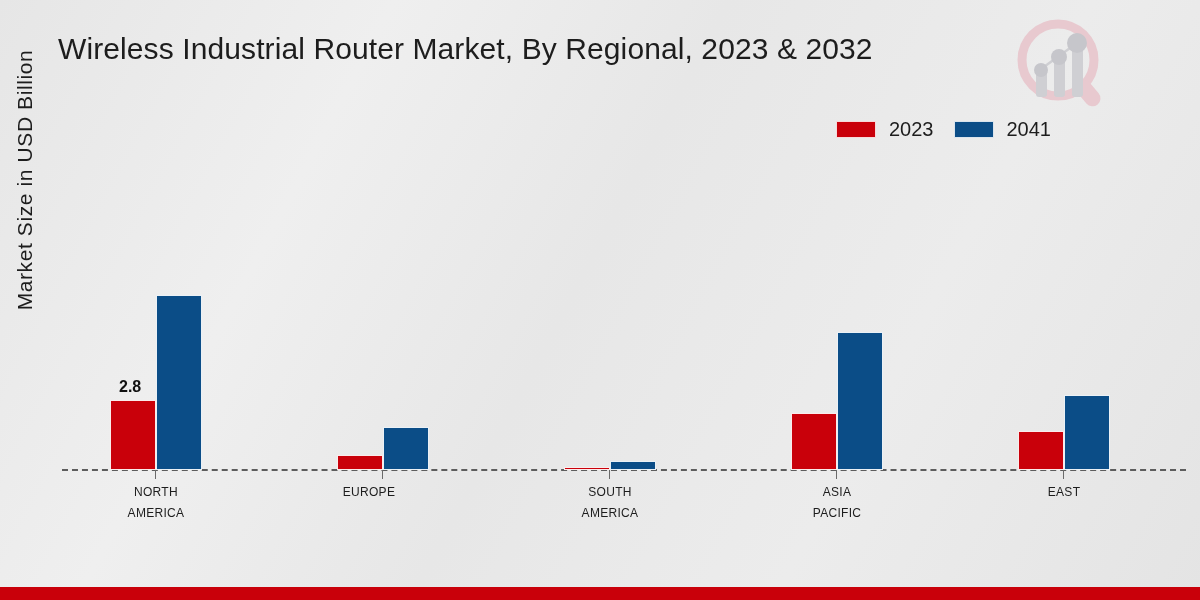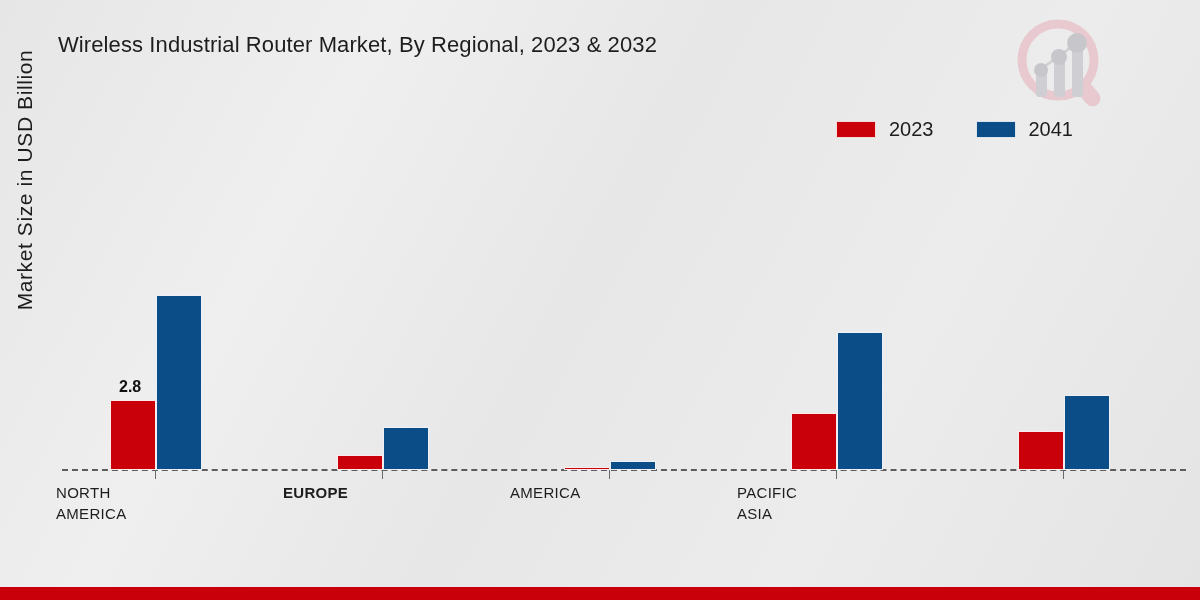--- a/index.html
+++ b/index.html
@@ -29,35 +29,35 @@
     height: 104px;
     opacity: 1;
     pointer-events: none;
   }
 
   
   #title {
     position: absolute;
     left: 58px;
     top: 32px;
-    font-size: 22px;
+    font-size: 30px;
     font-weight: 400;
     color: #1d1d1d;
     letter-spacing: 0.1px;
     white-space: nowrap;
   }
 
   
   #legend {
     position: absolute;
     left: 836px;
     top: 118px;
     display: flex;
     align-items: center;
-    gap: 42px;
+    gap: 20px;
   }
   .legend-item {
     display: flex;
     align-items: center;
     gap: 13px;
   }
   .legend-swatch {
     width: 38px;
     height: 15px;
     border: 1px solid rgba(255,255,255,0.85);
@@ -132,22 +132,22 @@
     position: absolute;
     font-size: 16px;
     font-weight: bold;
     color: #111;
     white-space: nowrap;
   }
   .cat-label {
     position: absolute;
     top: 482px;
     width: 200px;
-    text-align: left;
-    font-size: 15px;
+    text-align: center;
+    font-size: 12px;
     color: #1d1d1d;
     line-height: 21px;
     letter-spacing: 0.3px;
   }
 
   
   #footer-bar {
     position: absolute;
     left: 0;
     bottom: 0;
@@ -231,29 +231,31 @@
         <div class="bar b2023" style="height:39px;"></div>
         <div class="bar b2032" style="height:75px;"></div>
       </div>
       <div class="tick"></div>
     </div>
 
     <div class="cat-label" style="left:56px;">
       <div>NORTH</div>
       <div>AMERICA</div>
     </div>
-    <div class="cat-label" style="left:283px;font-weight:bold;">
+    <div class="cat-label" style="left:269px;">
       <div>EUROPE</div>
     </div>
     <div class="cat-label" style="left:510px;">
+      <div>SOUTH</div>
       <div>AMERICA</div>
     </div>
     <div class="cat-label" style="left:737px;">
+      <div>ASIA</div>
       <div>PACIFIC</div>
-      <div>ASIA</div>
     </div>
     <div class="cat-label" style="left:964px;">
+      <div>EAST</div>
     </div>
   </div>
 
   <div id="footer-bar"></div>
 
 </div>
 
 </body></html>

